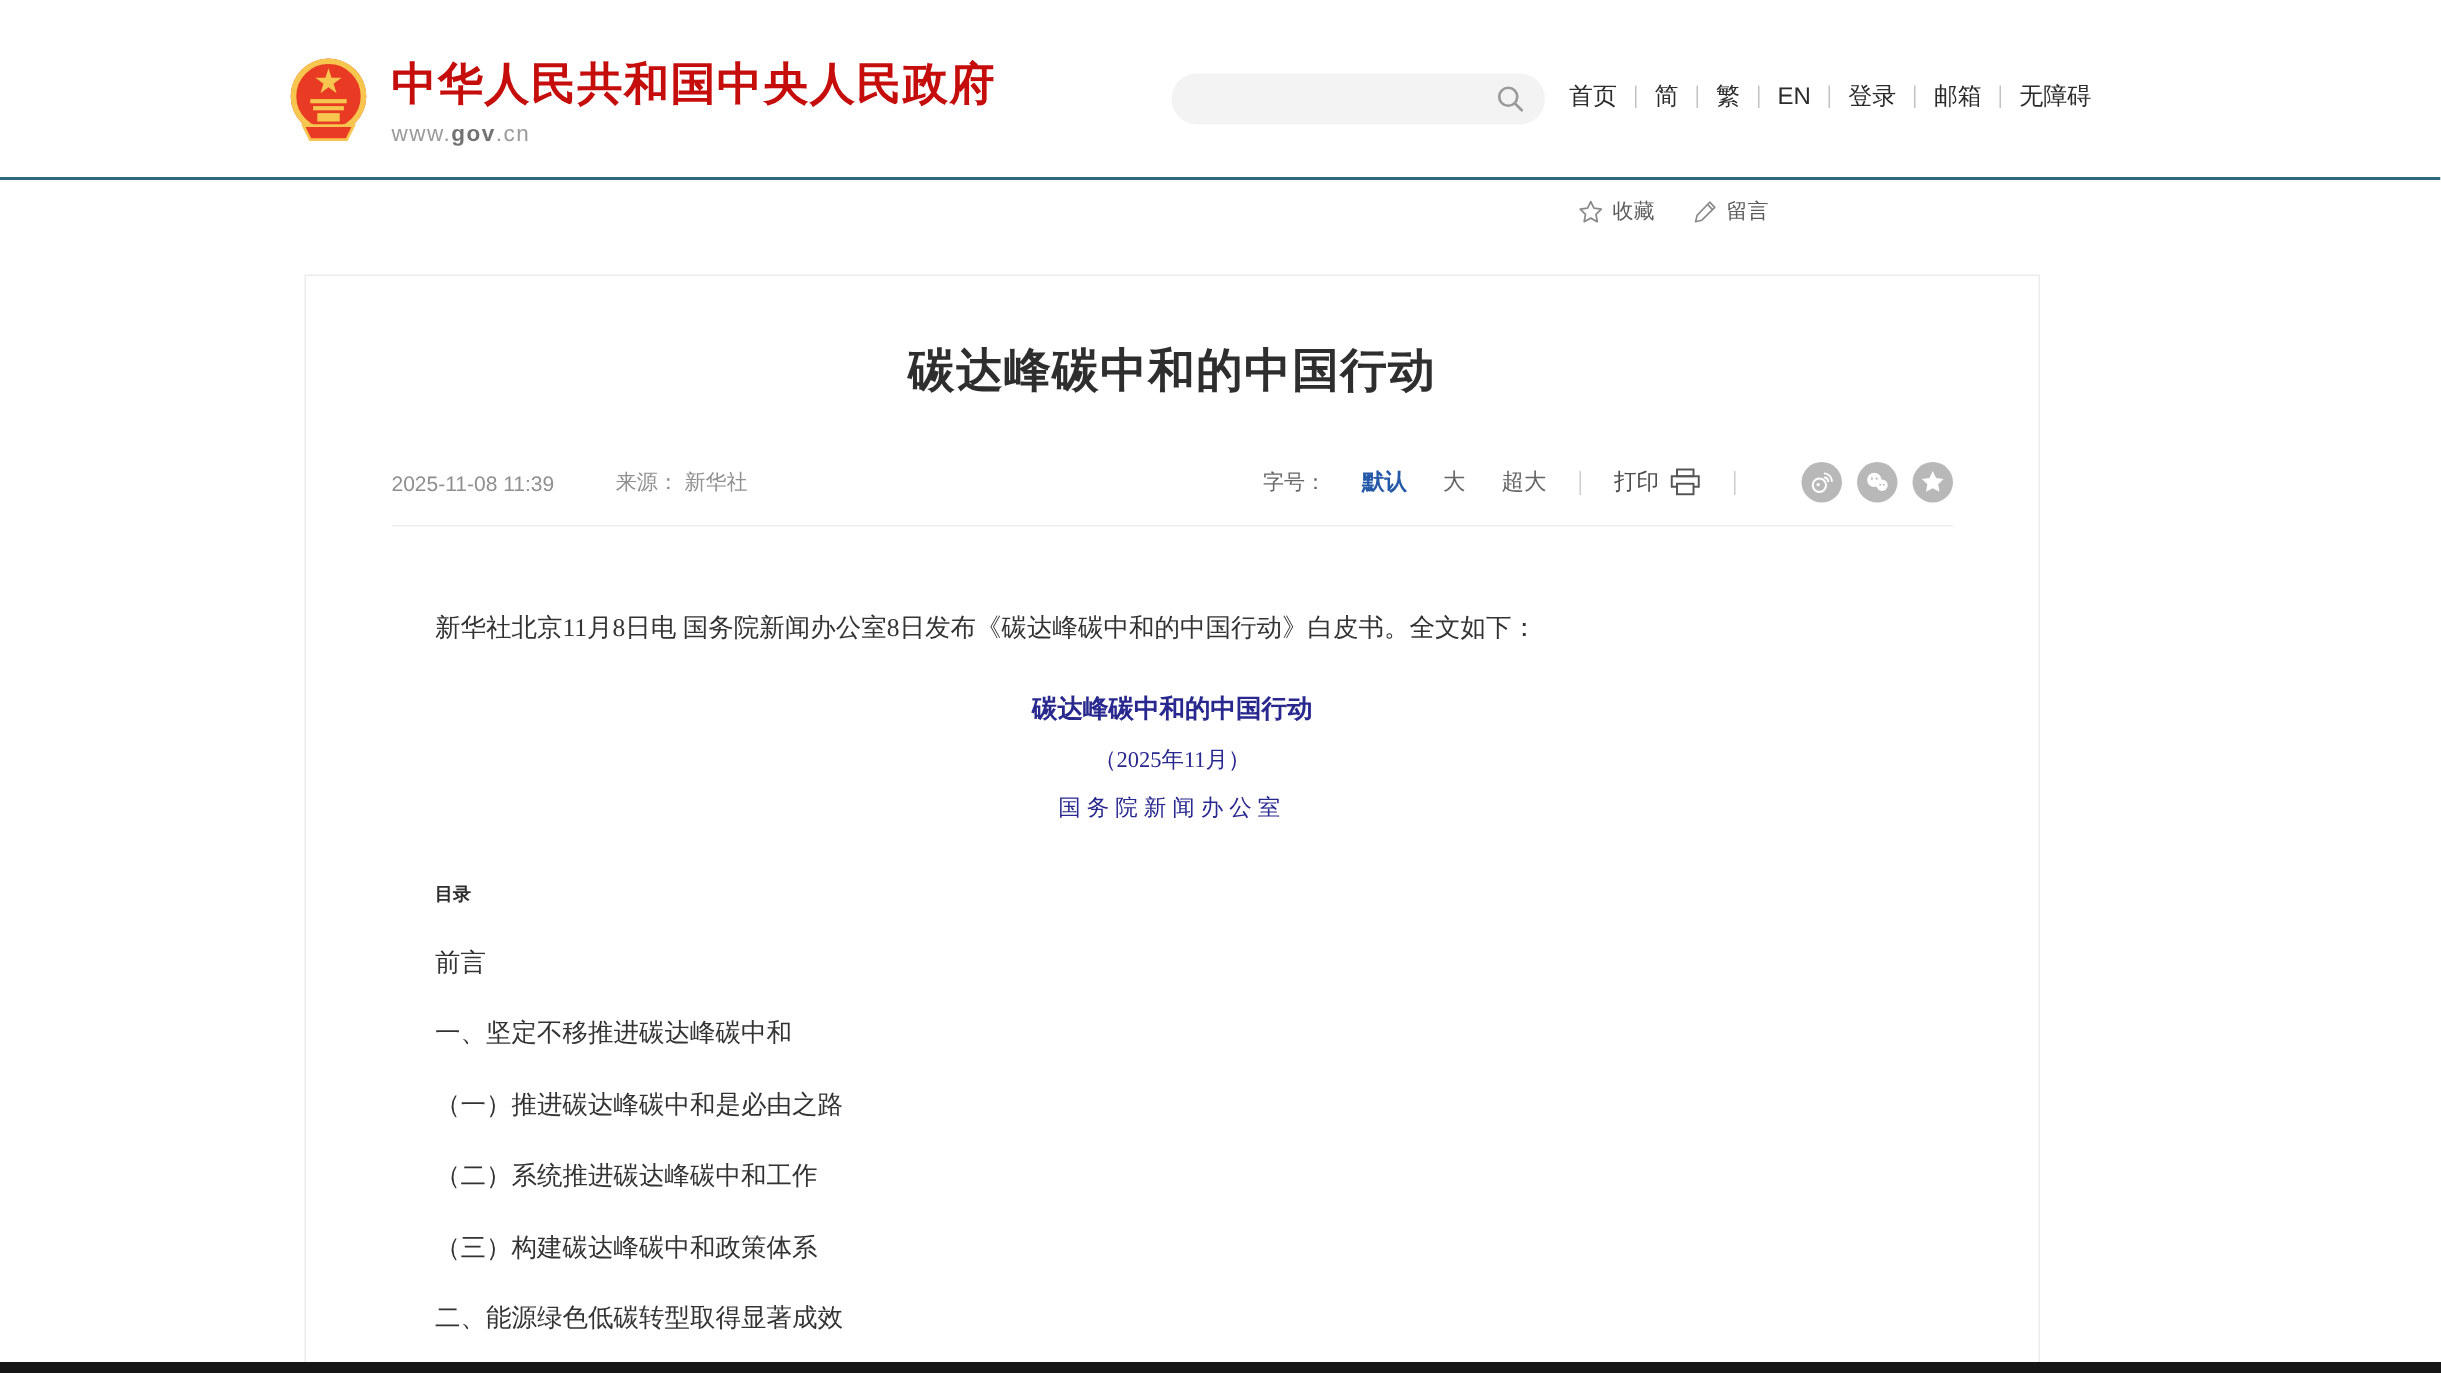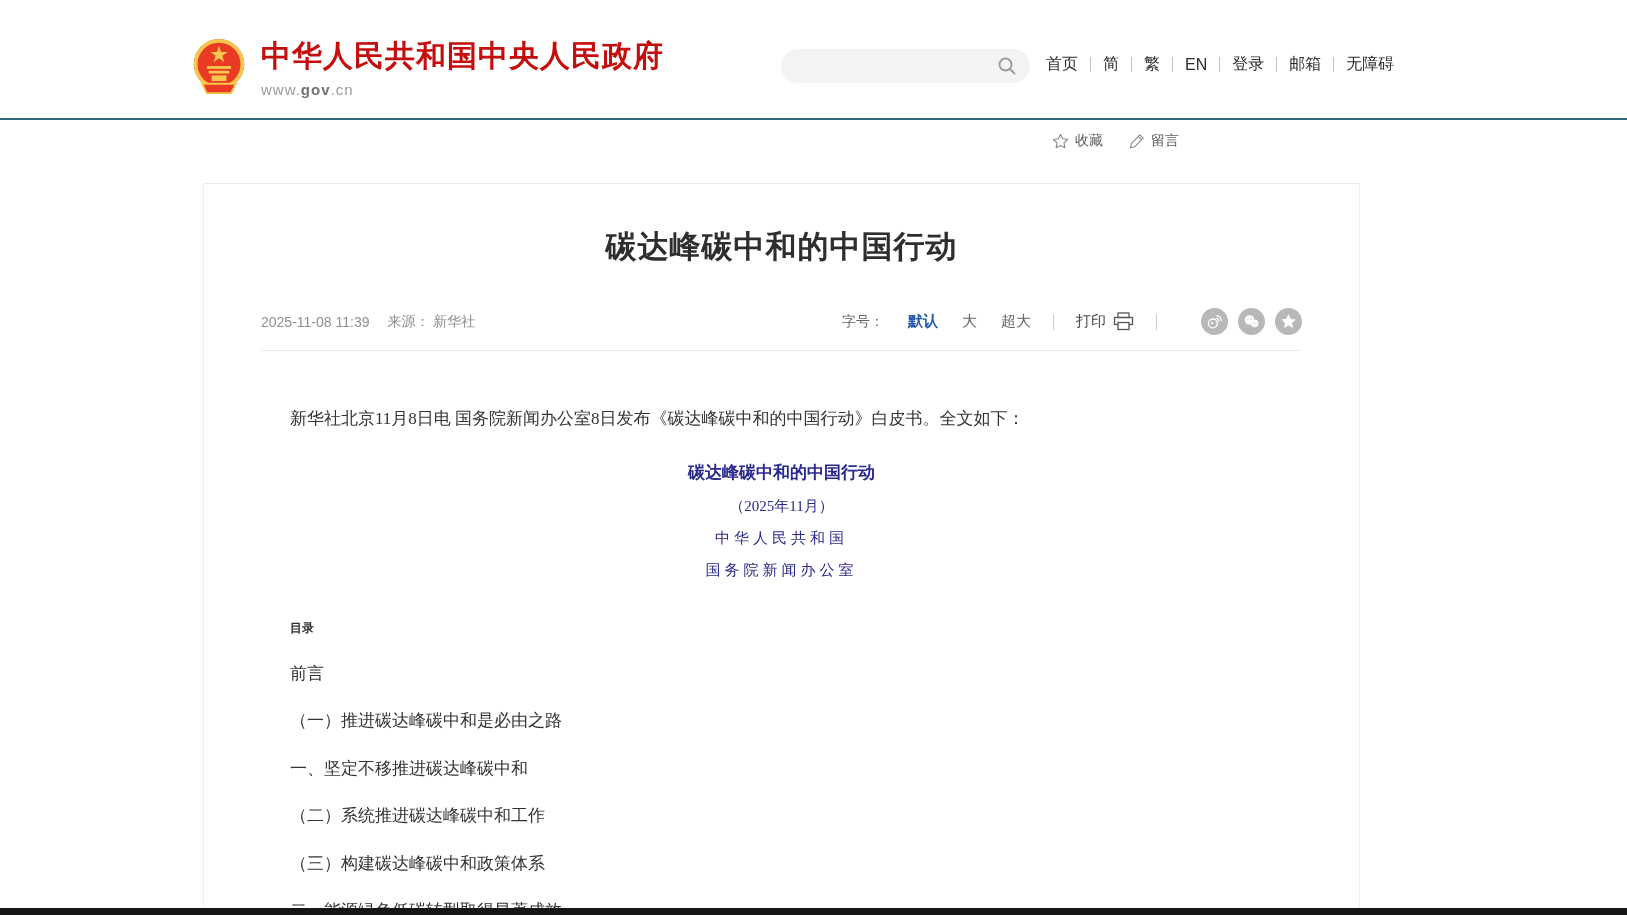--- a/index.html
+++ b/index.html
@@ -37,21 +37,21 @@
 
   
   .content-card { margin: 19px 0 0 203px; width: 1157px; min-height: 760px;
     background: #fff; border: 1px solid #ececec; padding: 38px 57px 60px; }
 
   .article-title { text-align: center; font-size: 31px; font-weight: bold; color: #2e2e2e;
     letter-spacing: 1px; margin: 4px 0 40px; }
 
   .meta-row { display: flex; justify-content: space-between; align-items: center;
     padding-bottom: 15px; border-bottom: 1px solid #ececec; }
-  .meta-left { display: flex; align-items: center; gap: 18px; font-size: 14px; color: #8f8f8f; }
+  .meta-left { display: flex; align-items: center; gap: 41px; font-size: 14px; color: #8f8f8f; }
   .meta-right { display: flex; align-items: center; font-size: 14px; color: #666; }
   .fs-option { margin-left: 24px; cursor: pointer; color: #666; text-decoration: none; font-size: 15px; }
   .fs-option.selected { color: #2558a7; font-weight: bold; }
   .meta-sep { display: inline-block; width: 1px; height: 16px; background: #ccc; margin: 0 22px; }
   .print-link { display: flex; align-items: center; gap: 7px; color: #4a4a4a; font-size: 15px;
     text-decoration: none; cursor: pointer; text-align: center; }
   .share-group { display: flex; align-items: center; gap: 10px; margin-left: 22px; }
   .share-circle { width: 27px; height: 27px; border-radius: 50%; background: #b8b8b8;
     display: flex; align-items: center; justify-content: center; cursor: pointer; }
 
@@ -190,27 +190,26 @@
         </div>
       </div>
     </div>
   </div>
 
   <article class="article-body">
     <p class="intro-para">新华社北京11月8日电 国务院新闻办公室8日发布《碳达峰碳中和的中国行动》白皮书。全文如下：</p>
 
     <div class="doc-head doc-title">碳达峰碳中和的中国行动</div>
     <div class="doc-head doc-date">（2025年11月）</div>
-    <div class="doc-head doc-org">中华人民共和国</div>
     <div class="doc-head doc-org">国务院新闻办公室</div>
 
     <div class="toc-heading">目录</div>
     <div class="toc-item">前言</div>
+    <div class="toc-item">一、坚定不移推进碳达峰碳中和</div>
     <div class="toc-item">（一）推进碳达峰碳中和是必由之路</div>
-    <div class="toc-item">一、坚定不移推进碳达峰碳中和</div>
     <div class="toc-item">（二）系统推进碳达峰碳中和工作</div>
     <div class="toc-item">（三）构建碳达峰碳中和政策体系</div>
     <div class="toc-item">二、能源绿色低碳转型取得显著成效</div>
 
   </article>
 </main>
 
 <div class="bottom-edge-bar"></div>
 
 </body></html>

